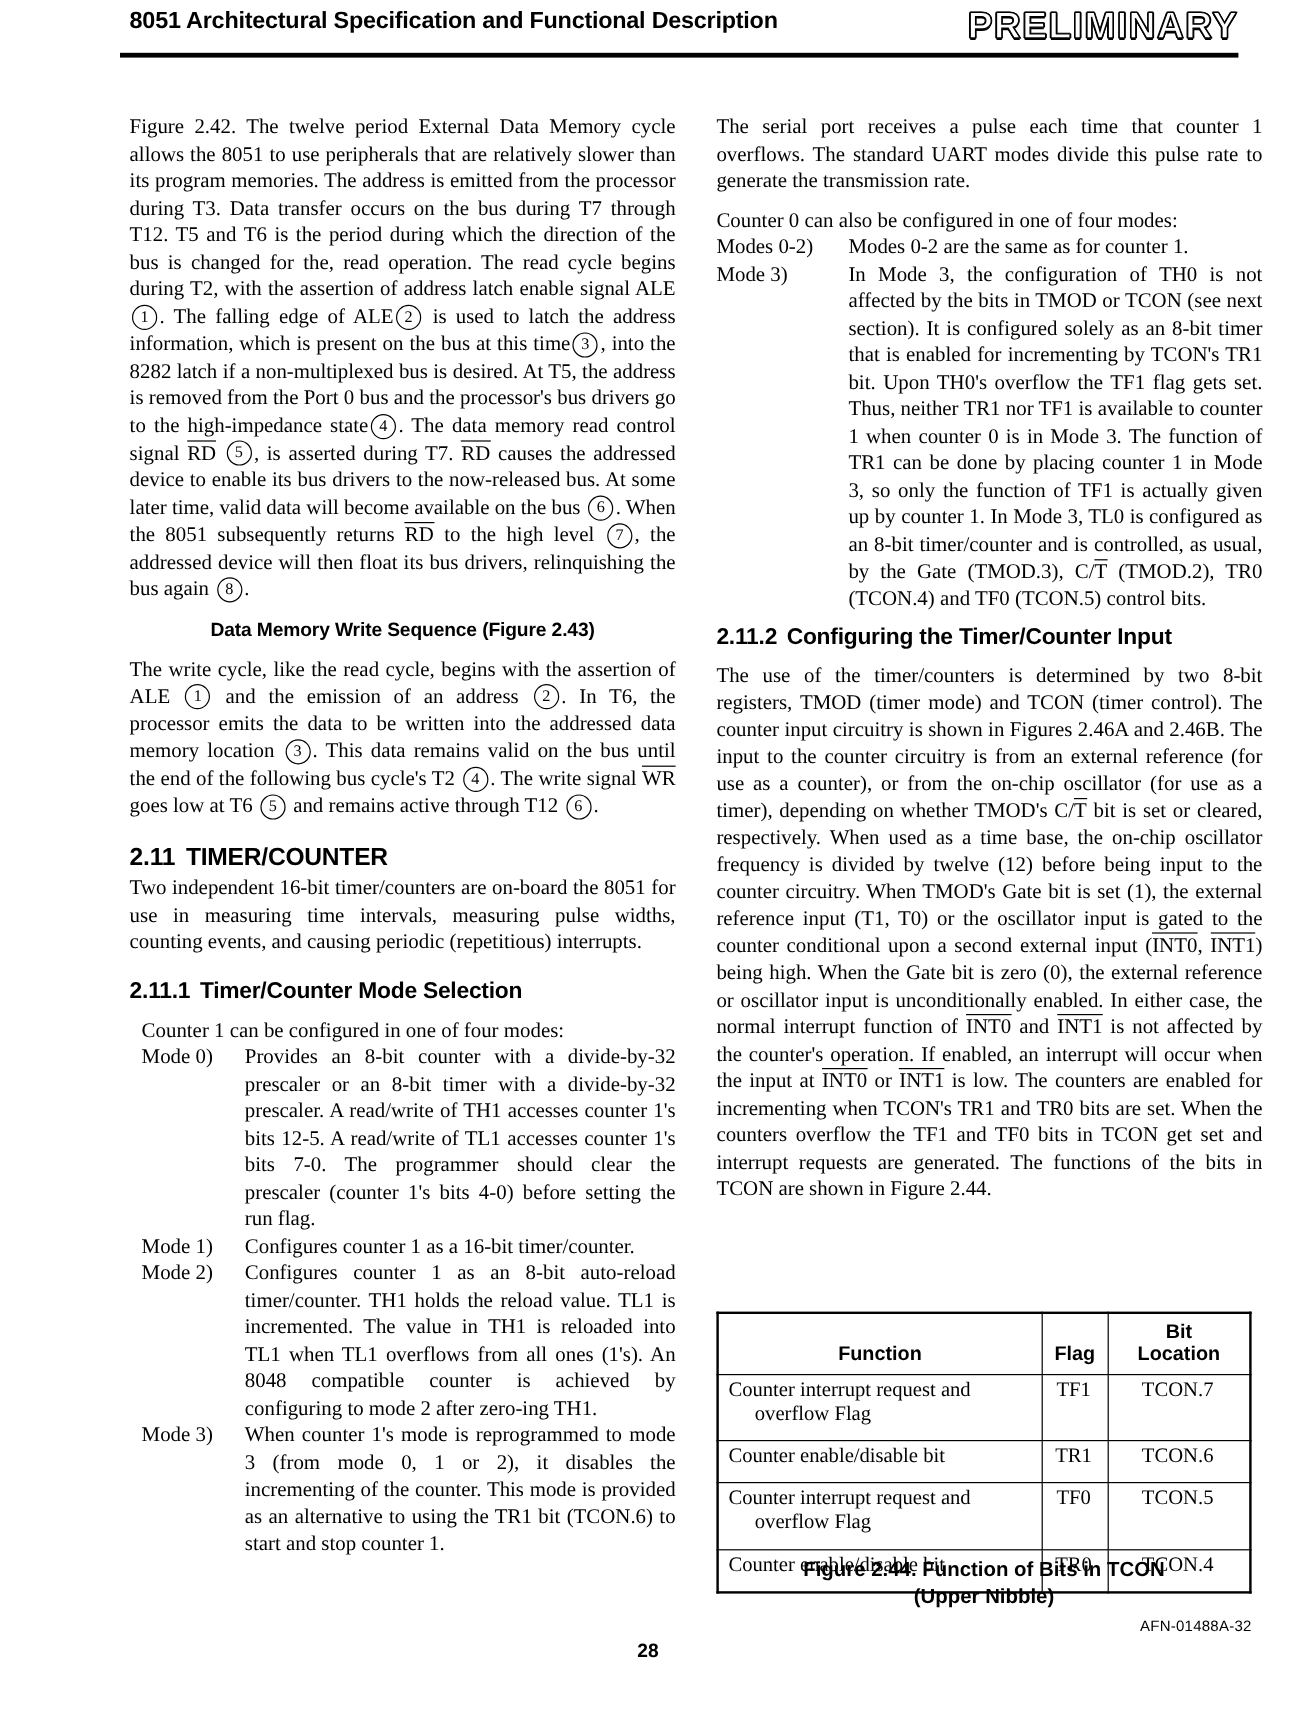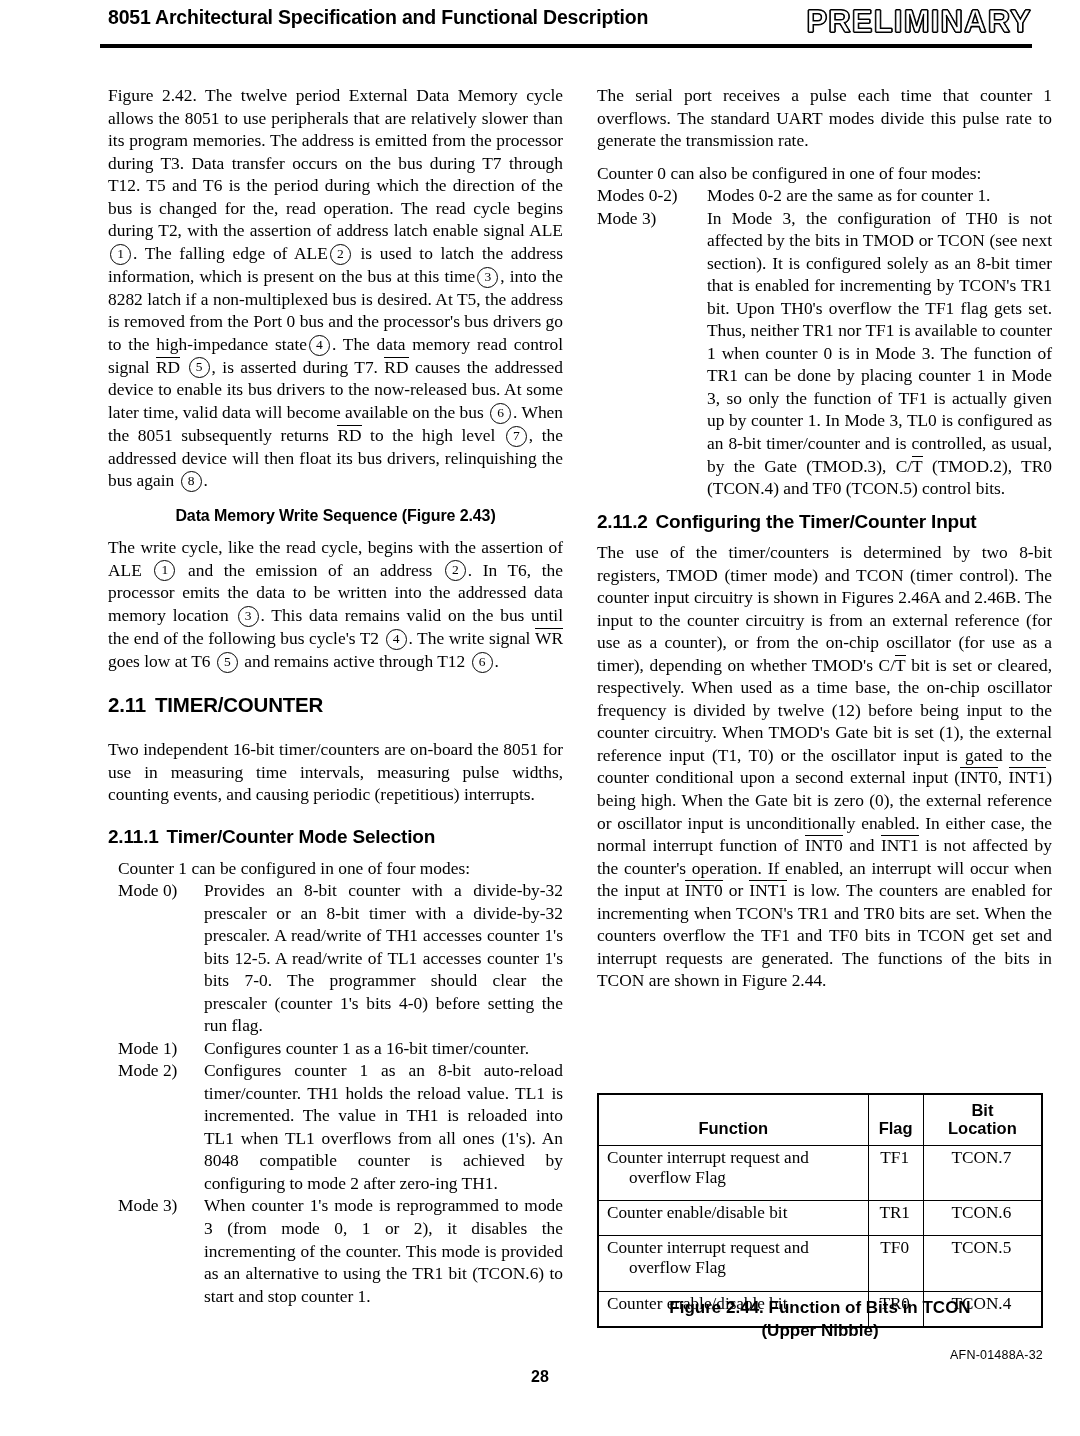--- a/index.html
+++ b/index.html
@@ -38,21 +38,21 @@
     white-space:nowrap;
   }
   .header-rule {
     position:absolute; left:100px; top:44px; width:932px; height:4px;
     background:#000;
   }
 
   
   .col {
     position:absolute;
-    top:84px;
+    top:94px;
     width:455px;
     font-size:17.4px;
     line-height:1.295;
     text-align:justify;
   }
   .col-left  { left:108px; }
   .col-right { left:597px; }
 
   p { margin:0 0 0 0; text-indent:0; }
   p.body { margin-bottom:0px; }
@@ -85,21 +85,21 @@
     font-size:16px;
     font-weight:bold;
     text-align:center;
     margin:14px 0 9px 0;
     letter-spacing:-0.1px;
   }
   h2.sec {
     font-family:"Liberation Sans", sans-serif;
     font-size:20.5px;
     font-weight:bold;
-    margin:19px 0 20px 0;
+    margin:19px 0 0 0;
     letter-spacing:-0.2px;
   }
   h2.sec .num { margin-right:9px; }
   h3.subsec {
     font-family:"Liberation Sans", sans-serif;
     font-size:19px;
     font-weight:bold;
     margin:19px 0 7px 0;
     letter-spacing:-0.2px;
   }

